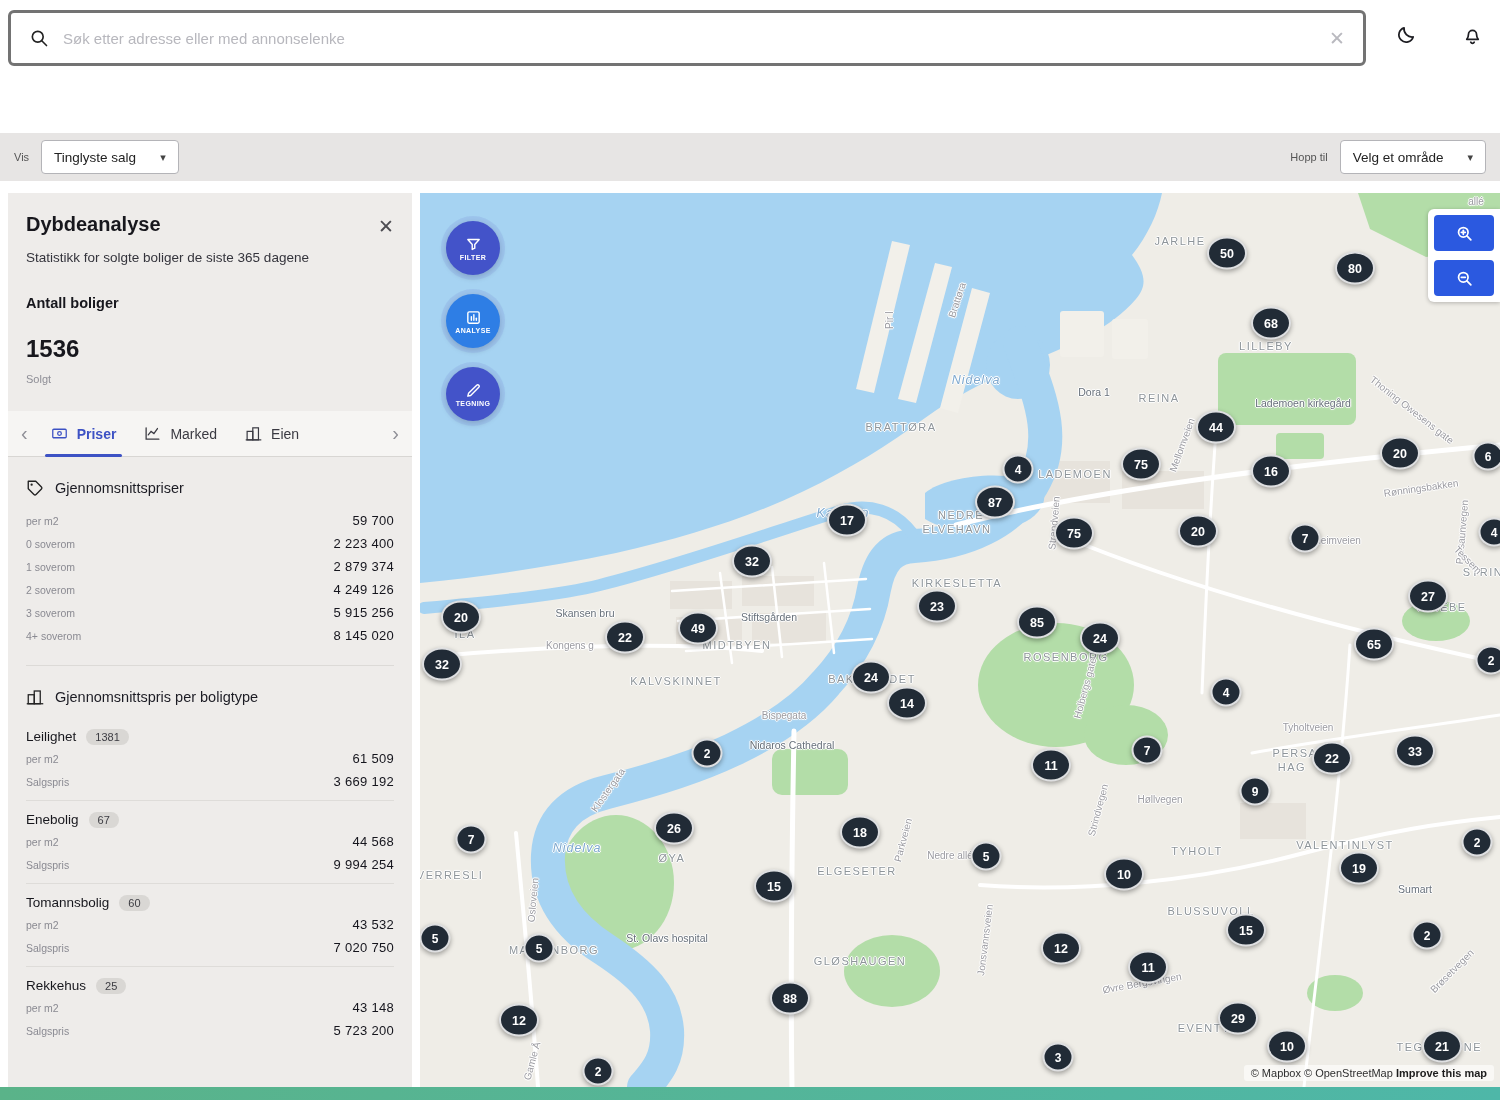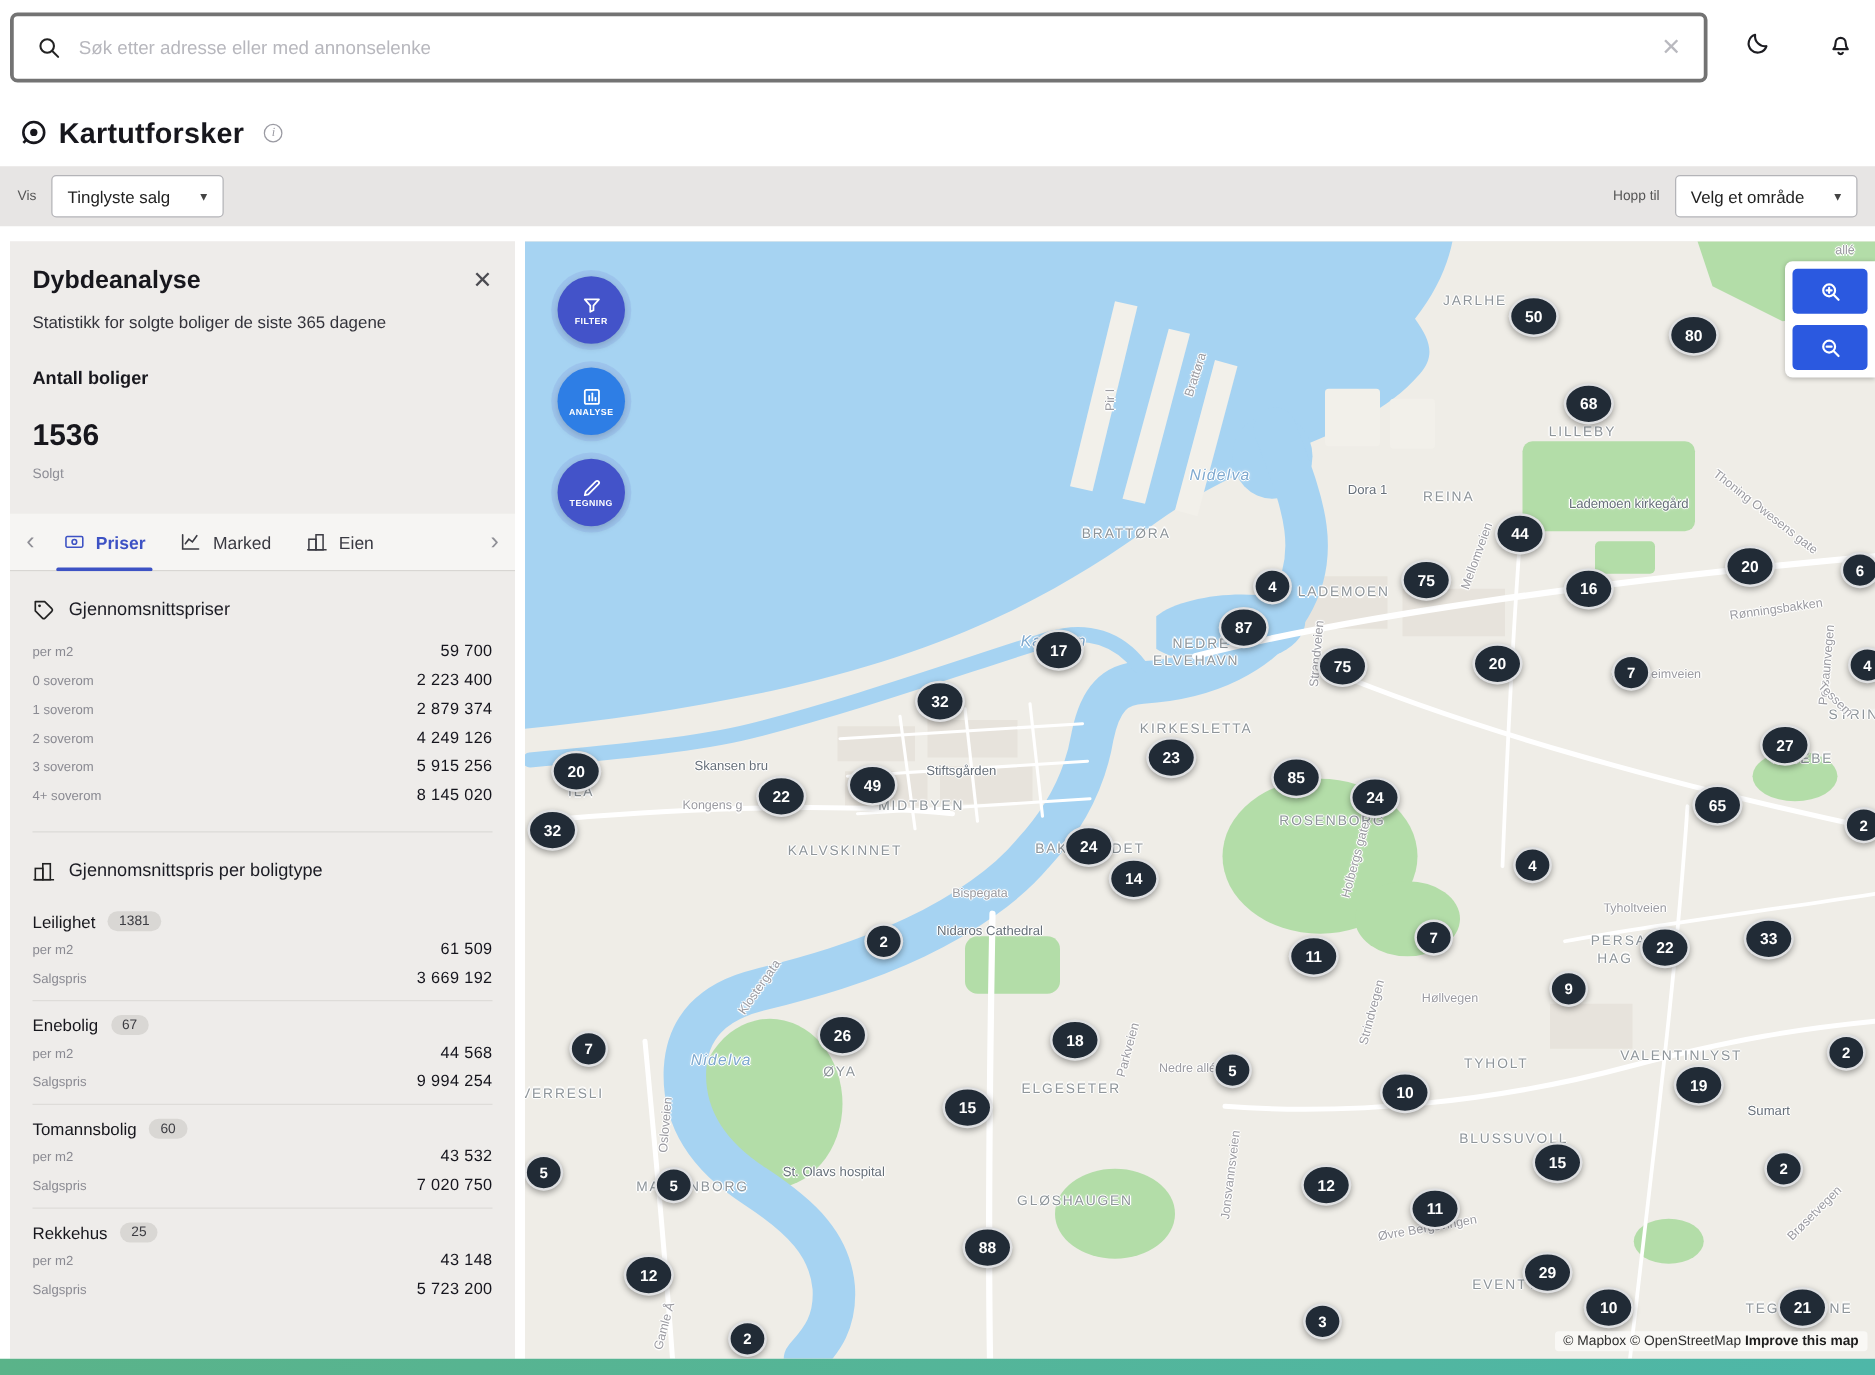--- a/index.html
+++ b/index.html
@@ -24,21 +24,21 @@
   .toolbar{position:absolute;left:0;top:133px;width:1500px;height:48px;background:#e7e5e4;display:flex;align-items:center;padding:0 14px;gap:12px}
   .tiny-label{font-size:11px;color:#555}
   .select-btn{display:flex;align-items:center;gap:24px;background:#fff;border:1px solid #b4b4b8;border-radius:4px;height:34px;padding:0 12px;font-size:13.5px;color:#222;font-family:inherit;cursor:pointer}
   .select-btn .caret{font-size:11px;color:#444}
   .toolbar .spacer{flex:1}
   .select-btn.area{min-width:146px;justify-content:space-between}
 
   
   .panel{position:absolute;left:8px;top:193px;width:404px;height:894px;background:#eeecea;overflow:hidden}
   .panel-head{padding:20px 18px 0}
-  .panel-title-row{display:flex;justify-content:space-between;align-items:center}
+  .panel-title-row{display:flex;justify-content:space-between;align-items:flex-end}
   .panel-title{font-size:20px;font-weight:700}
   .close-x{font-size:19px;color:#4c4c52;cursor:pointer;line-height:1}
   .panel-sub{margin-top:14px;font-size:13.5px;color:#34343c}
   .antall{padding:30px 18px 0}
   .antall-label{font-size:14.5px;font-weight:700}
   .antall-value{font-size:24px;font-weight:700;margin-top:24px}
   .antall-sub{font-size:11px;color:#8e8e96;margin-top:10px}
   .tabs-row{margin-top:26px;display:flex;align-items:center;background:#f6f5f3;border-bottom:1px solid #d8d6d3;height:46px;padding:0 4px}
   .chev{color:#8f8f96;font-size:20px;padding:0 9px;cursor:pointer;user-select:none}
   .tabs{flex:1;display:flex;overflow:hidden}
@@ -50,21 +50,21 @@
   .section{padding:22px 18px 4px}
   .sec-head{display:flex;align-items:center;gap:11px;font-size:14.5px;font-weight:500;color:#1c1c24}
   .sec-head svg{width:18px;height:18px}
   .rows{margin-top:12px}
   .prow{display:flex;justify-content:space-between;align-items:baseline;padding:4px 0}
   .plabel{font-size:10.5px;color:#8a8a92}
   .pvalue{font-size:13px;color:#15151d;letter-spacing:.3px}
   .divider{height:1px;background:#dcdad7;margin:14px 18px 0}
   .tgroup{padding:11px 0 7px;border-bottom:1px solid #dedcd9}
   .tgroup:last-child{border-bottom:none}
-  .tname-row{display:flex;align-items:center;gap:10px;margin-bottom:2px}
+  .tname-row{display:flex;gap:10px;margin-bottom:2px}
   .tname{font-size:13.5px}
   .tbadge{background:#d9d7d4;border-radius:10px;padding:2px 9px;font-size:11px;color:#3c3c42}
 
   
   .map{position:absolute;left:420px;top:193px;width:1080px;height:894px;overflow:hidden;background:#efede7;cursor:grab}
   .basemap{position:absolute;inset:0;width:100%;height:100%}
   .layer{position:absolute;inset:0}
   .mlabel{position:absolute;transform:translate(-50%,-50%);white-space:nowrap;pointer-events:none;
     text-shadow:0 1px 0 #fff,0 -1px 0 #fff,1px 0 0 #fff,-1px 0 0 #fff,0 0 3px #fff}
   .mlabel.district{font-size:11px;color:#8e959a;letter-spacing:1.5px}
@@ -108,31 +108,20 @@
         </svg>
     </span>
     <span class="tico">
       <svg width="23" height="23" viewBox="0 0 24 24" fill="none" stroke="#1d1d22" stroke-width="1.8" stroke-linecap="round" stroke-linejoin="round">
           <path d="M18 16H6c1.2-1.4 1.8-2.7 1.8-5.2a4.2 4.2 0 1 1 8.4 0c0 2.5.6 3.8 1.8 5.2z"></path>
           <path d="M10.2 19a2 2 0 0 0 3.6 0"></path>
         </svg>
     </span>
   </div>
 
-  <div class="page-header">
-    <span style="display:flex">
-      <svg width="25" height="25" viewBox="0 0 24 24" fill="none" stroke="#17171d" stroke-width="2">
-          <circle cx="12.5" cy="11.5" r="8"></circle>
-          <circle cx="12.5" cy="11.5" r="2.8" fill="#17171d" stroke="none"></circle>
-          <line x1="4.5" y1="19.5" x2="7.5" y2="16.5"></line>
-        </svg>
-    </span>
-    <h1>Kartutforsker</h1>
-    <span class="info-badge">i</span>
-  </div>
 
   <div class="toolbar">
     <span class="tiny-label">Vis</span>
     <button class="select-btn">
       <span>Tinglyste salg</span>
       <span class="caret">▾</span>
     </button>
     <span class="spacer"></span>
     <span class="tiny-label">Hopp til</span>
     <button class="select-btn area">

